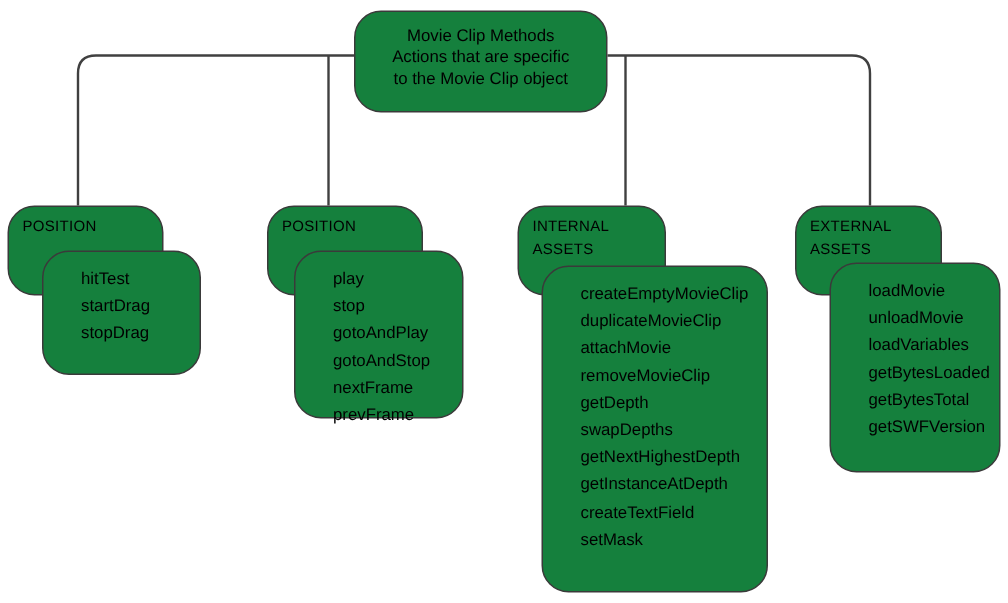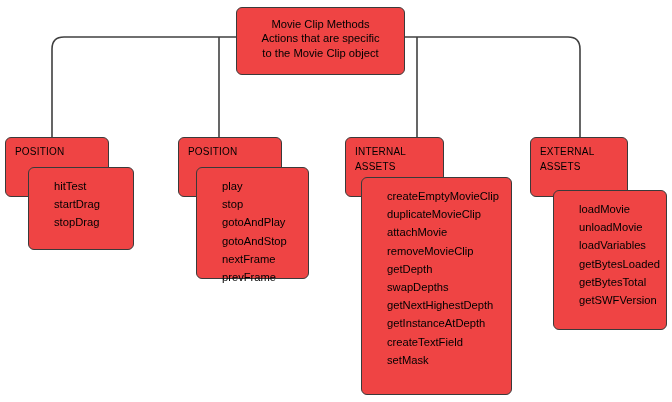--- a/index.html
+++ b/index.html
@@ -23,23 +23,23 @@
     top: 0;
     width: 672px;
     height: 402px;
     pointer-events: none;
   }
 
   
   .rbox {
     position: absolute;
     box-sizing: border-box;
-    background: #ef4444;
+    background: #15803d;
     border: 1.5px solid #3a3a3a;
-    border-radius: 6px;
+    border-radius: 18px;
   }
 
   
   .title-box {
     z-index: 5;
     padding-top: 9px;
     text-align: center;
   }
   .title-line {
     font-size: 11.2px;
@@ -132,21 +132,21 @@
     <div class="meth-item">getNextHighestDepth</div>
     <div class="meth-item">getInstanceAtDepth</div>
     <div class="meth-item">createTextField</div>
     <div class="meth-item">setMask</div>
   </div>
 
   <div class="rbox cat-head" style="left:530px; top:137px; width:98px; height:60px;">
     <div class="cat-head-line">EXTERNAL</div>
     <div class="cat-head-line">ASSETS</div>
   </div>
-  <div class="rbox meth-box" style="left:553px; top:190px; width:114px; height:140px;">
+  <div class="rbox meth-box" style="left:553px; top:175px; width:114px; height:140px;">
     <div class="meth-item">loadMovie</div>
     <div class="meth-item">unloadMovie</div>
     <div class="meth-item">loadVariables</div>
     <div class="meth-item">getBytesLoaded</div>
     <div class="meth-item">getBytesTotal</div>
     <div class="meth-item">getSWFVersion</div>
   </div>
 
 </div>
 

